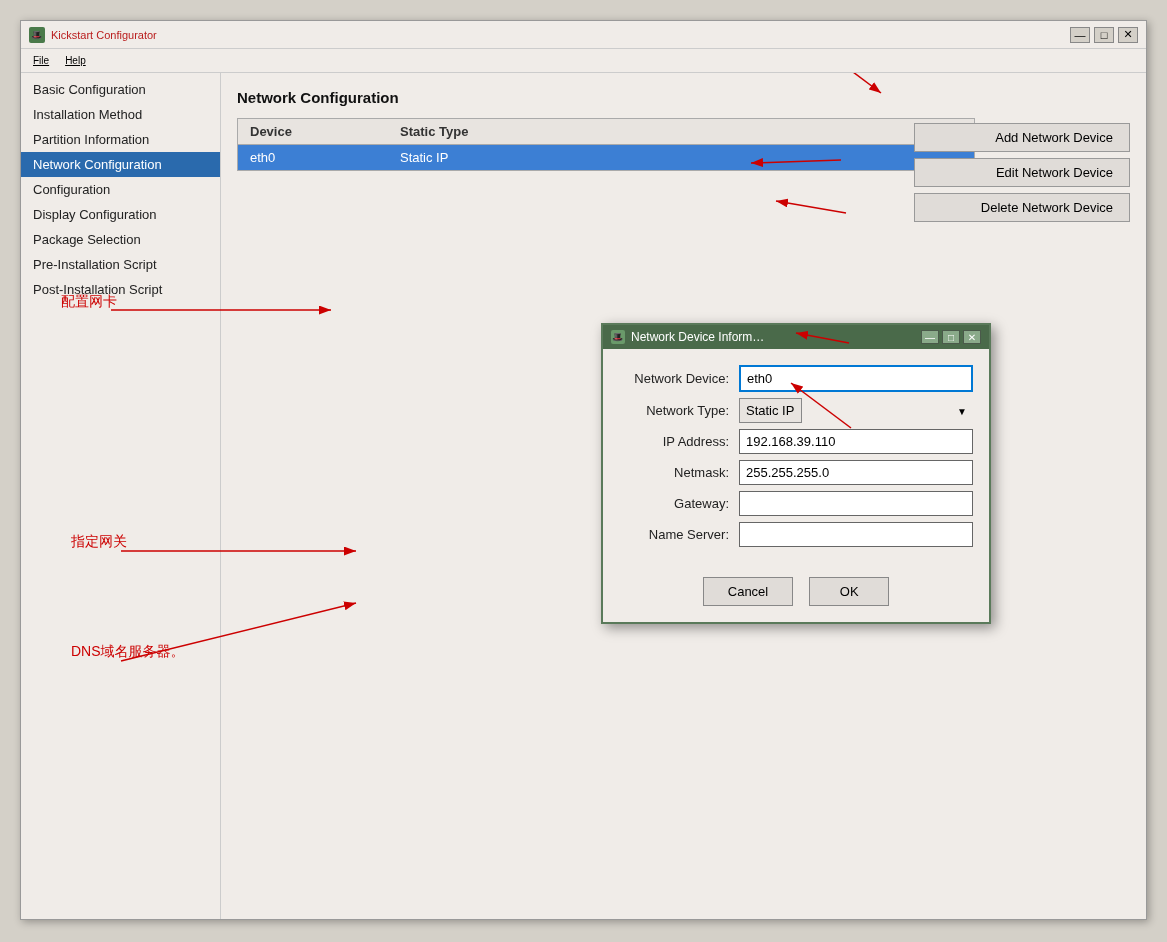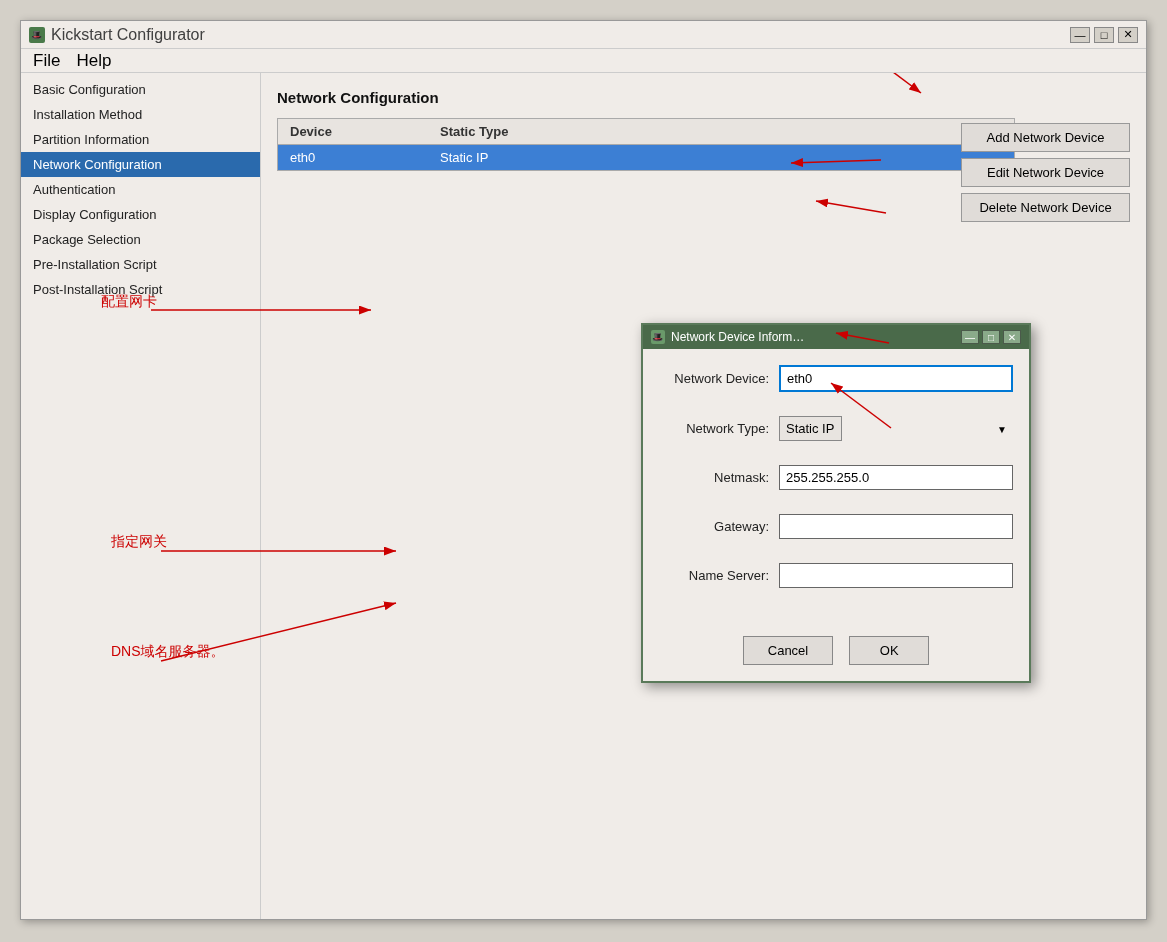--- a/index.html
+++ b/index.html
@@ -29,22 +29,22 @@
     }
     .title-bar-icon {
       width: 16px; height: 16px;
       margin-right: 6px;
       background: #4a7a4a;
       border-radius: 2px;
       display: flex; align-items: center; justify-content: center;
       font-size: 10px; color: white;
     }
     .title-bar-text {
-      font-size: 16px;
-      color: #404040;
+      font-size: 11px;
+      color: #b91c1c;
       flex: 1;
     }
     .title-bar-buttons {
       display: flex;
       gap: 4px;
     }
     .title-bar-btn {
       width: 20px; height: 16px;
       background: #d4d0c8;
       border: 1px solid #888;
@@ -58,34 +58,35 @@
       background: #f0ece8;
       height: 24px;
       display: flex;
       align-items: center;
       padding: 0 4px;
       border-bottom: 1px solid #ccc;
       flex-shrink: 0;
     }
     .menu-item {
       padding: 2px 8px;
-      font-size: 17px;
-      cursor: pointer;
+      font-size: 10px;
+      cursor: pointer;
+      text-decoration: underline;
     }
 
     
     .content-area {
       display: flex;
       flex: 1;
       overflow: hidden;
     }
 
     
     .sidebar {
-      width: 240px;
+      width: 200px;
       background: #f0ece8;
       border-right: 1px solid #ccc;
       padding: 4px 0;
       flex-shrink: 0;
     }
     .sidebar-item {
       padding: 5px 12px;
       font-size: 13px;
       cursor: pointer;
       color: #222;
@@ -146,22 +147,22 @@
       display: flex;
       flex-direction: column;
       gap: 6px;
     }
     .action-btn {
       padding: 6px 16px;
       background: #e0dcd8;
       border: 1px solid #999;
       font-size: 13px;
       cursor: pointer;
-      width: 169px;
-      text-align: center;
+      width: 216px;
+      text-align: right;
     }
 
     
     .dialog {
       position: absolute;
       top: 250px;
       left: 380px;
       width: 390px;
       background: #f0ece8;
       border: 2px solid #5a7a5a;
@@ -198,21 +199,21 @@
       display: flex; align-items: center; justify-content: center;
       cursor: pointer;
     }
 
     .dialog-body {
       padding: 16px;
     }
     .form-row {
       display: flex;
       align-items: center;
-      margin-bottom: 24px;
+      margin-bottom: 6px;
     }
     .form-label {
       width: 120px;
       font-size: 13px;
       color: #222;
       text-align: right;
       padding-right: 10px;
     }
     .form-input {
       flex: 1;
@@ -304,21 +305,21 @@
     <div class="menu-item">Help</div>
   </div>
 
   <div class="content-area">
 
     <div class="sidebar">
       <div class="sidebar-item">Basic Configuration</div>
       <div class="sidebar-item">Installation Method</div>
       <div class="sidebar-item">Partition Information</div>
       <div class="sidebar-item active">Network Configuration</div>
-      <div class="sidebar-item">Authentication</div>
+      <div class="sidebar-item">Configuration</div>
       <div class="sidebar-item">Display Configuration</div>
       <div class="sidebar-item">Package Selection</div>
       <div class="sidebar-item">Pre-Installation Script</div>
       <div class="sidebar-item">Post-Installation Script</div>
     </div>
 
     <div class="main-content">
       <div class="section-title">Network Configuration</div>
 
       <div class="table-wrapper">
@@ -365,20 +366,24 @@
           <div class="form-row">
             <label class="form-label">Network Type:</label>
             <div class="select-wrapper">
               <select class="form-select">
                 <option>Static IP</option>
                 <option>DHCP</option>
               </select>
             </div>
           </div>
 
+          <div class="form-row">
+            <label class="form-label">IP Address:</label>
+            <input class="form-input" type="text" value="192.168.39.110" style="">
+          </div>
 
           <div class="form-row">
             <label class="form-label">Netmask:</label>
             <input class="form-input" type="text" value="255.255.255.0" style="">
           </div>
 
           <div class="form-row">
             <label class="form-label">Gateway:</label>
             <input class="form-input" type="text" value="" style="">
           </div>

